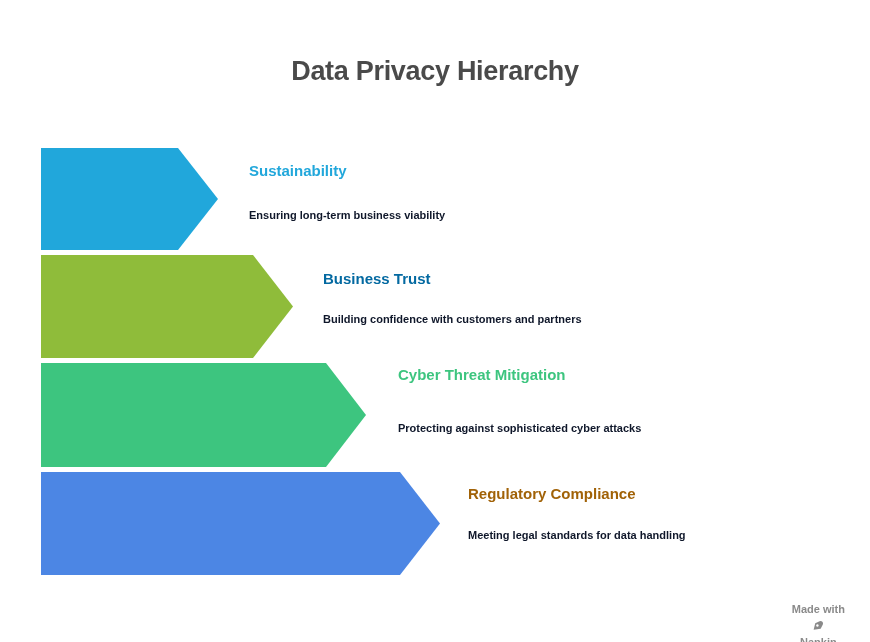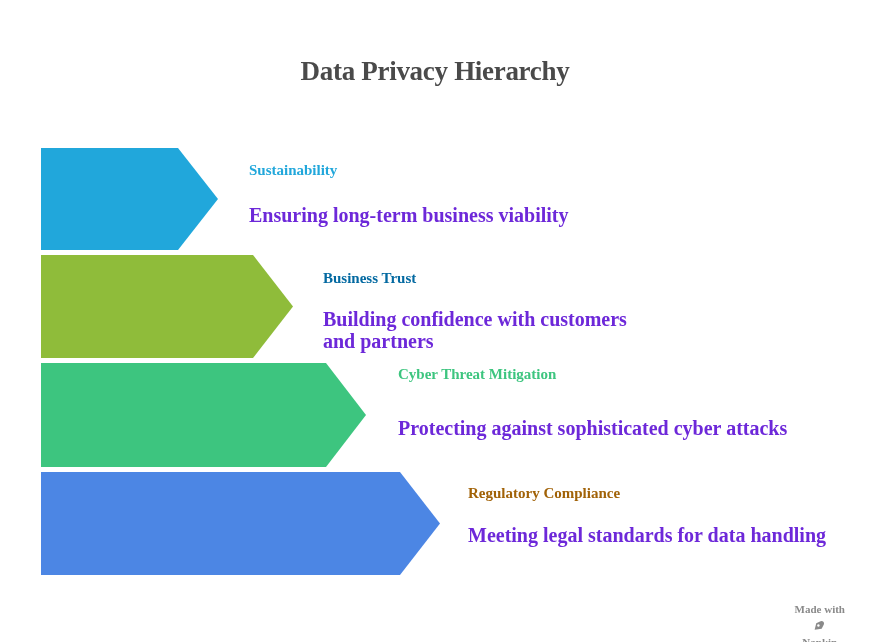--- a/index.html
+++ b/index.html
@@ -5,21 +5,21 @@
   html, body {
     margin: 0;
     padding: 0;
     background: #ffffff;
   }
   .canvas {
     position: relative;
     width: 870px;
     height: 642px;
     background: #ffffff;
-    font-family: Liberation Serif, serif;
+    font-family: Liberation Sans, sans-serif;
     overflow: hidden;
   }
   .main-title {
     position: absolute;
     top: 56px;
     left: 0;
     width: 100%;
     text-align: center;
     margin: 0;
     font-size: 27px;
@@ -32,23 +32,23 @@
     clip-path: polygon(0 0, calc(100% - 40px) 0, 100% 50%, calc(100% - 40px) 100%, 0 100%);
   }
   .lvl-title {
     position: absolute;
     font-size: 15px;
     font-weight: bold;
     white-space: nowrap;
   }
   .lvl-desc {
     position: absolute;
-    font-size: 20px;
+    font-size: 11px;
     font-weight: bold;
-    color: #6d28d9;
+    color: #0f172a;
     line-height: 22px;
   }
   
   .l1 .arrow { left: 41px; top: 148px; width: 177px; height: 102px; }
   .l2 .arrow { left: 41px; top: 255px; width: 252px; height: 103px; }
   .l3 .arrow { left: 41px; top: 363px; width: 325px; height: 104px; }
   .l4 .arrow { left: 41px; top: 472px; width: 399px; height: 103px; }
 
   .l1 .lvl-title { left: 249px; top: 162px; }
   .l1 .lvl-desc  { left: 249px; top: 204px; max-width: 420px; }

